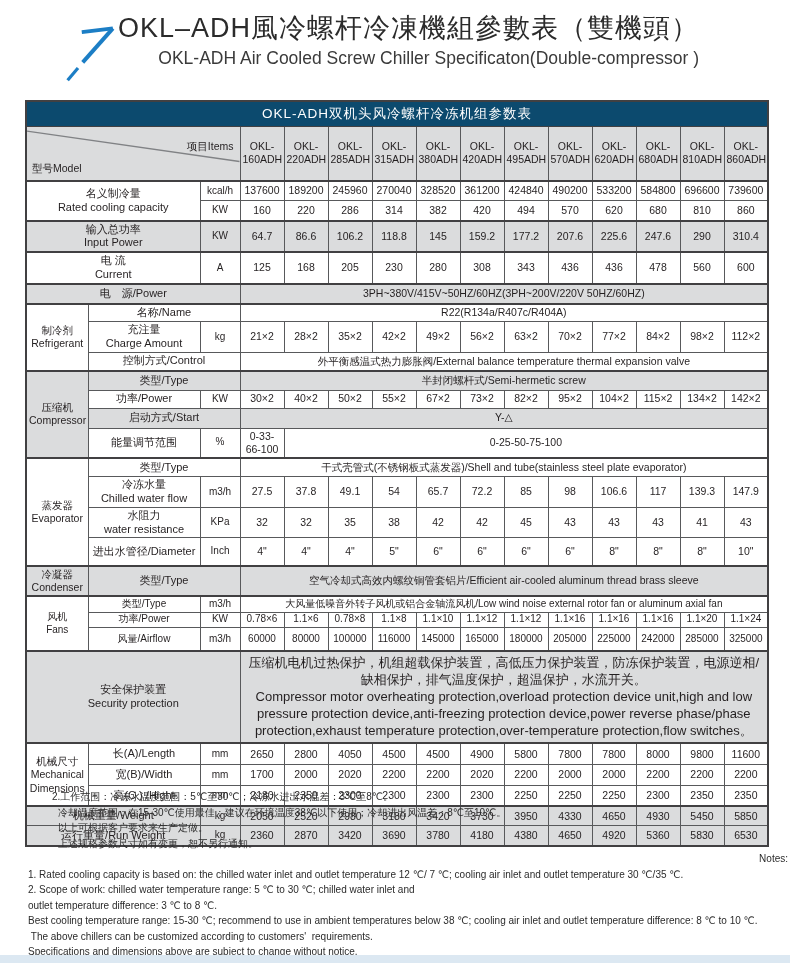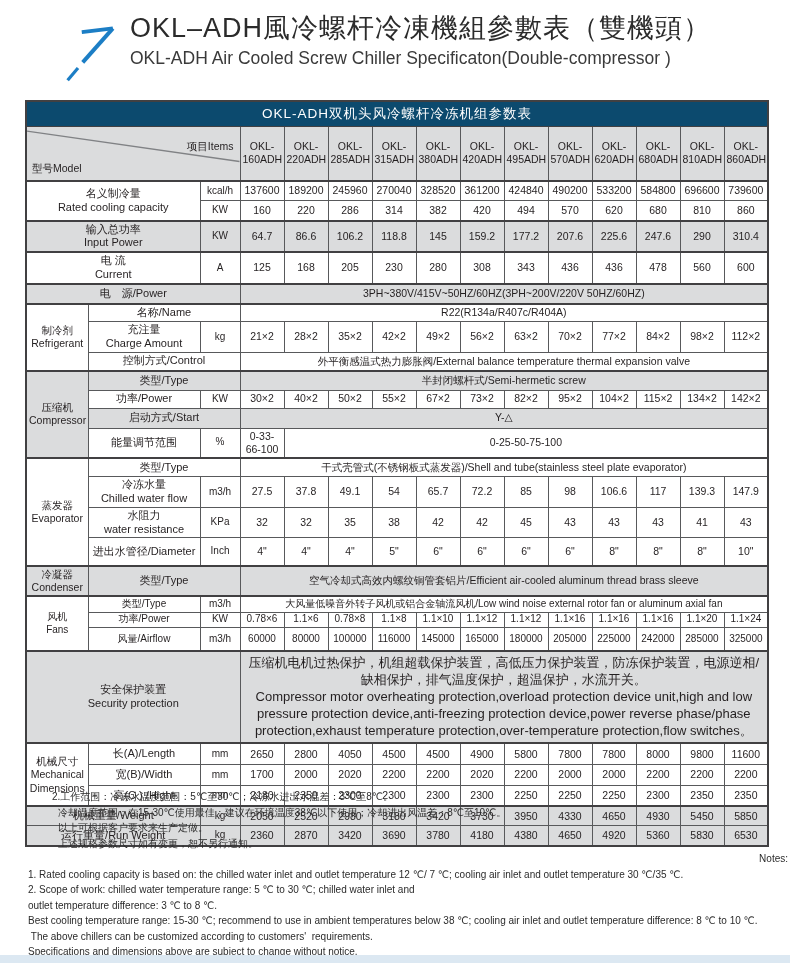--- a/index.html
+++ b/index.html
@@ -4,21 +4,21 @@
 <style>
   html,body{margin:0;padding:0;}
   body{
     width:790px;height:963px;position:relative;background:#ffffff;
     font-family:"Liberation Sans","DejaVu Sans",sans-serif;color:#231F20;
     overflow:hidden;
   }
   
   .page-header{position:absolute;left:38px;top:12px;display:flex;align-items:flex-start;}
   .logo{width:80px;height:66px;flex:0 0 auto;margin-top:6px;}
-  .titles{margin-left:12px;}
+  .titles{margin-left:0;text-align:right;}
   .title-zh{font-size:27px;letter-spacing:1px;color:#2b2b2b;line-height:1.25;white-space:nowrap;}
   .title-en{font-size:17.5px;color:#3a3a3a;margin-top:2px;white-space:nowrap;}
   
   .table-wrap{position:absolute;left:25px;top:100px;}
   table{border-collapse:collapse;table-layout:fixed;width:743px;border:2px solid #414042;}
   th,td{
     border:1px solid #58595B;font-size:10.5px;font-weight:400;color:#231F20;
     text-align:center;vertical-align:middle;padding:1px 2px;line-height:1.25;
     white-space:pre-line;overflow:hidden;
   }

